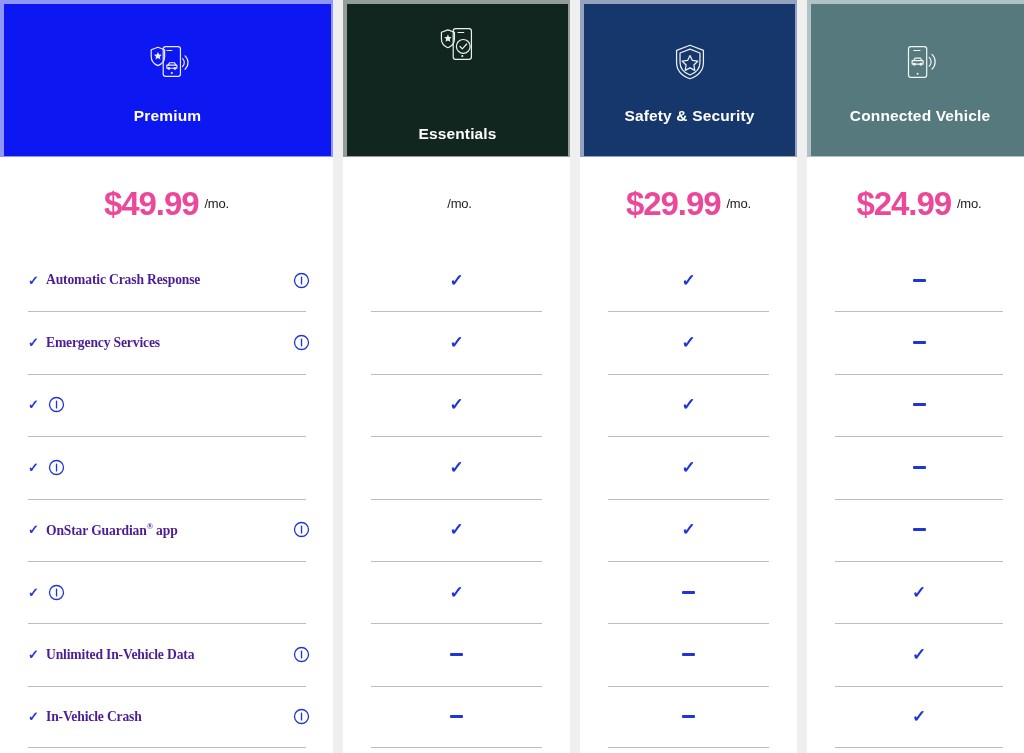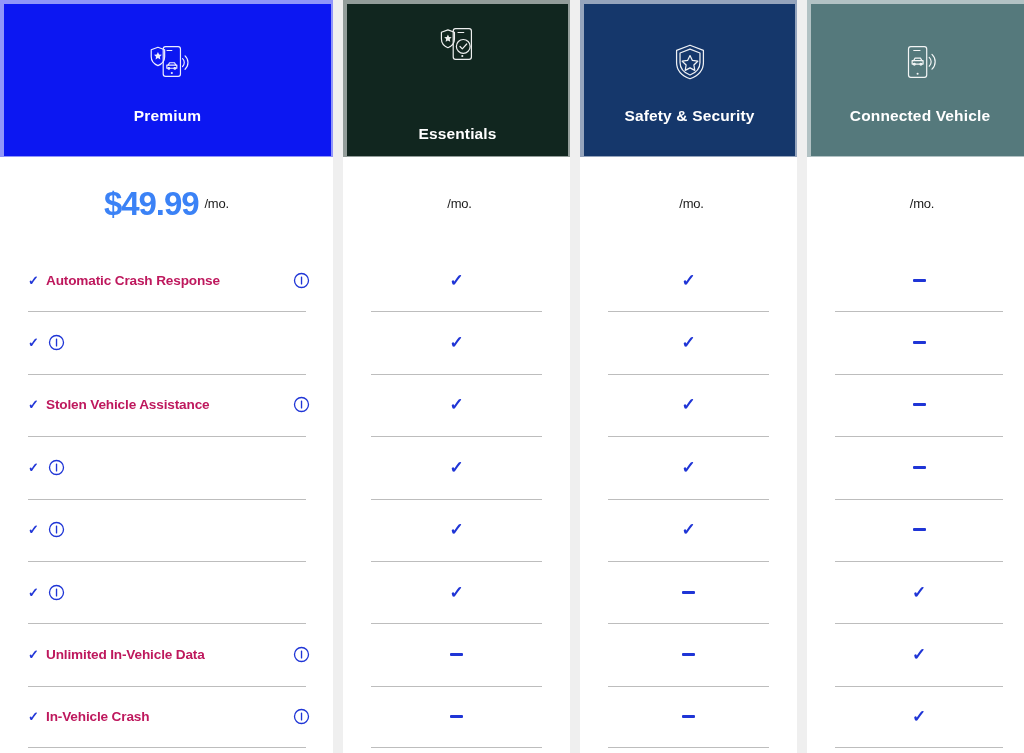--- a/index.html
+++ b/index.html
@@ -80,21 +80,21 @@
     height: 92px;
     flex: 0 0 92px;
     display: flex;
     align-items: center;
     justify-content: center;
     background: #ffffff;
   }
   .price-main {
     font-size: 33px;
     font-weight: 700;
-    color: #3b82f6;
+    color: #ec4899;
     letter-spacing: -1.1px;
     line-height: 1;
   }
   .price-unit {
     font-size: 13px;
     font-weight: 400;
     color: #1a1a1a;
     margin-left: 6px;
     letter-spacing: -0.2px;
   }
@@ -135,23 +135,24 @@
     font-size: 13px;
     line-height: 1;
     width: 18px;
     flex: 0 0 18px;
     font-weight: 600;
   }
   .feature-label {
     flex: 1 1 auto;
     font-size: 13.6px;
     font-weight: 700;
-    color: #be185d;
+    color: #4c1d95;
     letter-spacing: -0.15px;
     white-space: nowrap;
+    font-family: Liberation Serif, serif;
   }
   .feature-label sup {
     font-size: 8.5px;
     vertical-align: super;
     font-weight: 700;
   }
   .info-icon {
     flex: 0 0 20px;
     width: 20px;
     height: 20px;
@@ -216,48 +217,49 @@
           <span class="feature-label">Automatic Crash Response</span>
           <span class="info-icon">
     <svg width="17" height="17" viewBox="0 0 17 17" fill="none">
       <circle cx="8.5" cy="8.5" r="7" stroke="#1f35d6" stroke-width="1.3"></circle>
       <rect x="7.85" y="4.4" width="1.35" height="8.2" rx="0.5" fill="#1f35d6"></rect>
     </svg>
   </span>
         </div>
         <div class="feature-row">
           <span class="tick">✓</span>
-          <span class="info-icon">
-    <svg width="17" height="17" viewBox="0 0 17 17" fill="none">
-      <circle cx="8.5" cy="8.5" r="7" stroke="#1f35d6" stroke-width="1.3"></circle>
-      <rect x="7.85" y="4.4" width="1.35" height="8.2" rx="0.5" fill="#1f35d6"></rect>
-    </svg>
-  </span>
-        </div>
-        <div class="feature-row">
-          <span class="tick">✓</span>
-          <span class="feature-label">Stolen Vehicle Assistance</span>
-          <span class="info-icon">
-    <svg width="17" height="17" viewBox="0 0 17 17" fill="none">
-      <circle cx="8.5" cy="8.5" r="7" stroke="#1f35d6" stroke-width="1.3"></circle>
-      <rect x="7.85" y="4.4" width="1.35" height="8.2" rx="0.5" fill="#1f35d6"></rect>
-    </svg>
-  </span>
-        </div>
-        <div class="feature-row">
-          <span class="tick">✓</span>
-          <span class="info-icon">
-    <svg width="17" height="17" viewBox="0 0 17 17" fill="none">
-      <circle cx="8.5" cy="8.5" r="7" stroke="#1f35d6" stroke-width="1.3"></circle>
-      <rect x="7.85" y="4.4" width="1.35" height="8.2" rx="0.5" fill="#1f35d6"></rect>
-    </svg>
-  </span>
-        </div>
-        <div class="feature-row">
-          <span class="tick">✓</span>
+          <span class="feature-label">Emergency Services</span>
+          <span class="info-icon">
+    <svg width="17" height="17" viewBox="0 0 17 17" fill="none">
+      <circle cx="8.5" cy="8.5" r="7" stroke="#1f35d6" stroke-width="1.3"></circle>
+      <rect x="7.85" y="4.4" width="1.35" height="8.2" rx="0.5" fill="#1f35d6"></rect>
+    </svg>
+  </span>
+        </div>
+        <div class="feature-row">
+          <span class="tick">✓</span>
+          <span class="info-icon">
+    <svg width="17" height="17" viewBox="0 0 17 17" fill="none">
+      <circle cx="8.5" cy="8.5" r="7" stroke="#1f35d6" stroke-width="1.3"></circle>
+      <rect x="7.85" y="4.4" width="1.35" height="8.2" rx="0.5" fill="#1f35d6"></rect>
+    </svg>
+  </span>
+        </div>
+        <div class="feature-row">
+          <span class="tick">✓</span>
+          <span class="info-icon">
+    <svg width="17" height="17" viewBox="0 0 17 17" fill="none">
+      <circle cx="8.5" cy="8.5" r="7" stroke="#1f35d6" stroke-width="1.3"></circle>
+      <rect x="7.85" y="4.4" width="1.35" height="8.2" rx="0.5" fill="#1f35d6"></rect>
+    </svg>
+  </span>
+        </div>
+        <div class="feature-row">
+          <span class="tick">✓</span>
+          <span class="feature-label"><span>OnStar Guardian</span><sup>®</sup><span> app</span></span>
           <span class="info-icon">
     <svg width="17" height="17" viewBox="0 0 17 17" fill="none">
       <circle cx="8.5" cy="8.5" r="7" stroke="#1f35d6" stroke-width="1.3"></circle>
       <rect x="7.85" y="4.4" width="1.35" height="8.2" rx="0.5" fill="#1f35d6"></rect>
     </svg>
   </span>
         </div>
         <div class="feature-row">
           <span class="tick">✓</span>
           <span class="info-icon">
@@ -346,20 +348,21 @@
                C16.2 38.6 10 33 10 24.5 V11.8 Z"></path>
       <path d="M24 10.6 L34.4 14.6 V24.5 C34.4 31 29.8 35.3 24 37.6
                C18.2 35.3 13.6 31 13.6 24.5 V14.6 Z"></path>
       <path d="M24 17.3 l2.5 5.1 5.6 0.8 -4.05 3.95 0.95 5.6 -5 -2.65
                -5 2.65 0.95 -5.6 -4.05 -3.95 5.6 -0.8 Z"></path>
     </svg>
   </span>
         <div class="plan-name">Safety &amp; Security</div>
       </div>
       <div class="price-row">
+        <span class="price-main">$29.99</span>
         <span class="price-unit">/mo.</span>
       </div>
       <div class="features">
         <div class="feature-row val-row">
           <span class="val-check">✓</span>
         </div>
         <div class="feature-row val-row">
           <span class="val-check">✓</span>
         </div>
         <div class="feature-row val-row">
@@ -394,20 +397,21 @@
       <path d="M17.4 22.6 l1.45 -2.7 h5.6 l1.45 2.7"></path>
       <circle cx="18.1" cy="26.4" r="0.9"></circle>
       <circle cx="24.9" cy="26.4" r="0.9"></circle>
       <path d="M33.6 19.2 a6.2 6.2 0 0 1 0 9.2"></path>
       <path d="M36.5 16.1 a10.6 10.6 0 0 1 0 15.4"></path>
     </svg>
   </span>
         <div class="plan-name">Connected Vehicle</div>
       </div>
       <div class="price-row">
+        <span class="price-main">$24.99</span>
         <span class="price-unit">/mo.</span>
       </div>
       <div class="features">
         <div class="feature-row val-row">
           <span class="val-dash"></span>
         </div>
         <div class="feature-row val-row">
           <span class="val-dash"></span>
         </div>
         <div class="feature-row val-row">

